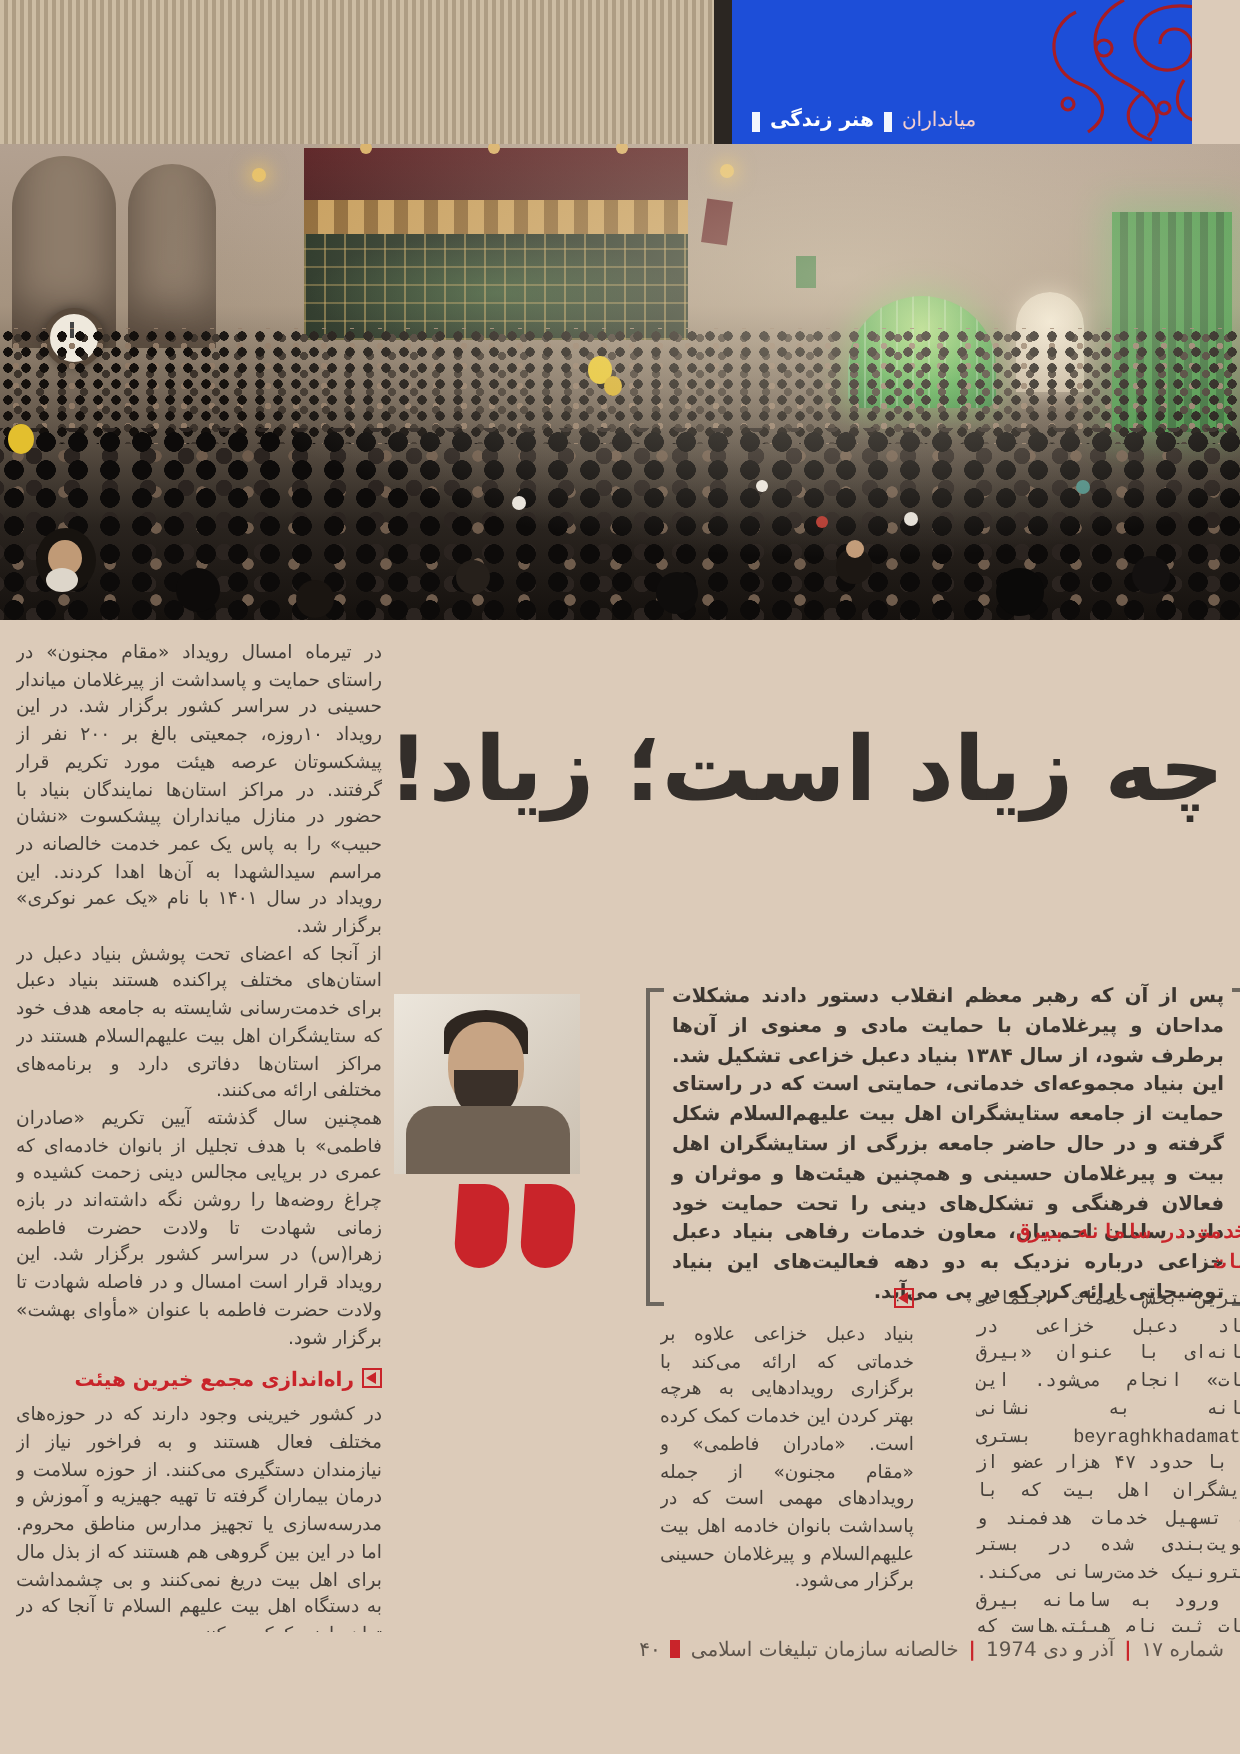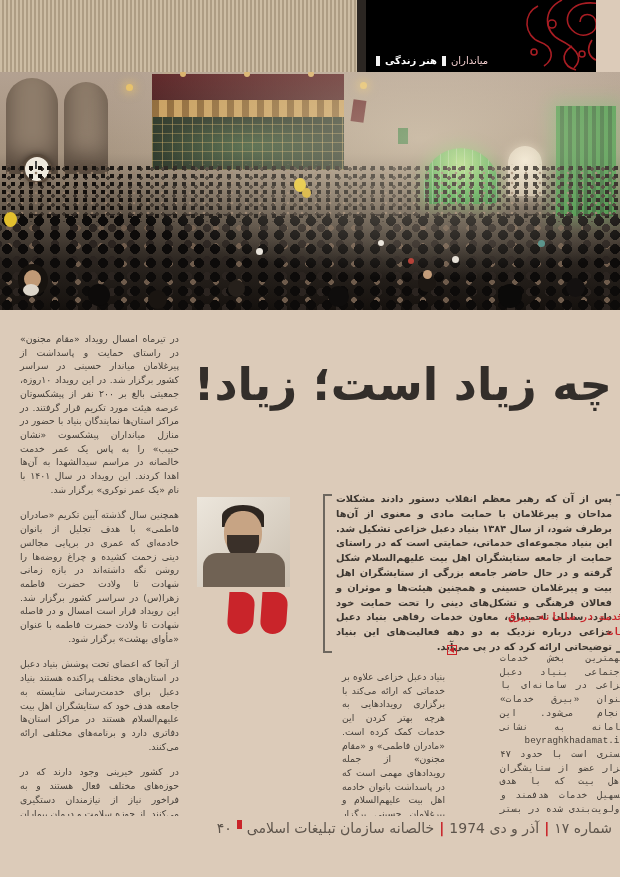--- a/index.html
+++ b/index.html
@@ -7,21 +7,21 @@
     position:relative;width:620px;height:877px;margin:0 auto;
     background:#dccbb9;overflow:hidden;
     font-family:"DejaVu Sans",sans-serif;color:#38322d;
   }
   
   .hdr-stripes{
     position:absolute;left:0;top:0;width:357px;height:72px;
     background:repeating-linear-gradient(90deg,#cdbda4 0 2px,#ae9d84 2px 4px);
   }
   .hdr-gap{position:absolute;left:357px;top:0;width:9px;height:78px;background:#2b2622;}
-  .hdr-red{position:absolute;left:366px;top:0;width:230px;height:78px;background:#000000;overflow:hidden;}
+  .hdr-red{position:absolute;left:366px;top:0;width:230px;height:78px;background:#1d4ed8;overflow:hidden;}
   .hdr-red svg{position:absolute;right:-6px;top:-4px;}
   .hdr-label{position:absolute;left:10px;bottom:12px;display:flex;direction:ltr;align-items:center;gap:5px;font-size:10px;}
   .hdr-bar{display:inline-block;width:4px;height:10px;background:#ffffff;opacity:.95;}
   .hdr-label .l1{color:#ffffff;font-weight:bold;}
   .hdr-label .l2{color:#f3cfcf;}
   
   .photo{position:absolute;left:0;top:72px;width:620px;height:238px;overflow:hidden;
     background:linear-gradient(#b3a191 0%,#a5937f 34%,#6d6052 55%,#2a241f 80%,#15110e 100%);}
   .wall-arch{position:absolute;background:#8f7d6b;border-radius:46px 46px 0 0;box-shadow:inset 0 -18px 22px rgba(40,30,22,.55);}
   .clock{position:absolute;left:22px;top:82px;width:24px;height:24px;border-radius:50%;
@@ -62,21 +62,21 @@
       radial-gradient(circle 5px at 7px 7px,#0d0b0a 96%,transparent) 0 0/16px 14px,
       radial-gradient(circle 4.2px at 9px 8px,#2b2420 96%,transparent) 8px 6px/19px 16px,
       radial-gradient(circle 3px at 5px 5px,#6f5c4c 90%,transparent) 4px 9px/23px 18px;}
   .h{position:absolute;border-radius:50%;}
   
   .kicker{position:absolute;right:8px;top:316px;width:330px;direction:rtl;text-align:right;
     font-weight:bold;font-size:12.3px;line-height:19px;color:#3a342f;}
   .headline{position:absolute;right:8px;top:352px;width:424px;direction:rtl;text-align:right;
     font-weight:bold;font-size:45px;line-height:65px;color:#332e2a;letter-spacing:-1px;}
   .col{direction:rtl;text-align:justify;text-align-last:right;font-size:9.3px;line-height:13.7px;color:#46403a;overflow:hidden;}
-  .col p{margin:12px;}
+  .col p{margin:0;}
   .col-left{position:absolute;left:8px;top:320px;width:183px;height:496px;}
   .subhead{color:#c9242a;font-weight:bold;font-size:10px;line-height:15px;margin:7px 0 3px;text-align:right;}
   .mark{display:inline-block;width:8px;height:8px;border:1.2px solid #c9242a;position:relative;margin-left:4px;vertical-align:-1px;}
   .mark::after{content:"";position:absolute;left:1px;top:1px;border-top:3px solid transparent;border-bottom:3px solid transparent;border-right:5px solid #c9242a;}
   .portrait{position:absolute;left:197px;top:497px;width:93px;height:90px;overflow:hidden;
     background:linear-gradient(135deg,#ece6dc,#cbc0b1);}
   .portrait .head{position:absolute;left:27px;top:14px;width:38px;height:44px;border-radius:46%;background:#c7a484;}
   .portrait .hair{position:absolute;left:25px;top:8px;width:42px;height:22px;border-radius:50% 50% 0 0;background:#2e2620;}
   .portrait .beard{position:absolute;left:30px;top:38px;width:32px;height:24px;border-radius:0 0 16px 16px;background:#3a3029;}
   .portrait .body{position:absolute;left:6px;top:56px;width:82px;height:34px;border-radius:14px 14px 0 0;background:#706254;}
@@ -86,21 +86,21 @@
     color:#c9242a;font-weight:bold;font-size:11.4px;line-height:17.5px;}
   .intro{position:absolute;left:336px;top:492px;width:276px;direction:rtl;text-align:justify;text-align-last:right;
     font-weight:bold;font-size:9.8px;line-height:14.8px;color:#3c3630;}
   .br{position:absolute;top:2px;bottom:2px;width:7px;border:2px solid #6d675f;}
   .br-r{right:-13px;border-left:none;}
   .br-l{left:-13px;border-right:none;}
   .col-mid{position:absolute;left:330px;top:636px;width:127px;height:180px;}
   .col-right{position:absolute;left:488px;top:610px;width:149px;height:206px;font-family:Liberation Mono, monospace;}
   
   .footer{position:absolute;right:8px;top:820px;display:flex;direction:ltr;align-items:flex-start;gap:5px;
-    font-size:14px;color:#5d544b;}
+    font-size:10px;color:#5d544b;}
   .footer .rb{display:inline-block;width:5px;height:9px;background:#c9242a;}
   .footer .sep{color:#c9242a;font-weight:bold;}
 </style>
 </head>
 <body>
 
 <div class="page">
 
   <div class="hdr-stripes"></div>
   <div class="hdr-gap"></div>
@@ -169,22 +169,23 @@
     <div class="h" style="left:566px;top:206px;width:19px;height:19px;background:#141110;"></div>
     <div class="haze"></div>
   </div>
 
   <div class="headline">
     <div>چه زیاد است؛ زیاد!</div>
   </div>
 
   <div class="col col-left">
     <p>در تیرماه امسال رویداد «مقام مجنون» در راستای حمایت و پاسداشت از پیرغلامان میاندار حسینی در سراسر کشور برگزار شد. در این رویداد ۱۰روزه، جمعیتی بالغ بر ۲۰۰ نفر از پیشکسوتان عرصه هیئت مورد تکریم قرار گرفتند. در مراکز استان‌ها نمایندگان بنیاد با حضور در منازل میانداران پیشکسوت «نشان حبیب» را به پاس یک عمر خدمت خالصانه در مراسم سیدالشهدا به آن‌ها اهدا کردند. این رویداد در سال ۱۴۰۱ با نام «یک عمر نوکری» برگزار شد.</p>
+    <p>از آنجا که اعضای تحت پوشش بنیاد دعبل در استان‌های مختلف پراکنده هستند بنیاد دعبل برای خدمت‌رسانی شایسته به جامعه هدف خود که ستایشگران اهل بیت علیهم‌السلام هستند در مراکز استان‌ها دفاتری دارد و برنامه‌های مختلفی ارائه می‌کنند.</p>
     <p>همچنین سال گذشته آیین تکریم «صادران فاطمی» با هدف تجلیل از بانوان خادمه‌ای که عمری در برپایی مجالس دینی زحمت کشیده و چراغ روضه‌ها را روشن نگه داشته‌اند در بازه زمانی شهادت تا ولادت حضرت فاطمه زهرا(س) در سراسر کشور برگزار شد. این رویداد قرار است امسال و در فاصله شهادت تا ولادت حضرت فاطمه با عنوان «مأوای بهشت» برگزار شود.</p>
-    <p>از آنجا که اعضای تحت پوشش بنیاد دعبل در استان‌های مختلف پراکنده هستند بنیاد دعبل برای خدمت‌رسانی شایسته به جامعه هدف خود که ستایشگران اهل بیت علیهم‌السلام هستند در مراکز استان‌ها دفاتری دارد و برنامه‌های مختلفی ارائه می‌کنند.</p>
+    <div class="subhead"><span class="mark"></span><span>راه‌اندازی مجمع خیرین هیئت</span></div>
     <p>در کشور خیرینی وجود دارند که در حوزه‌های مختلف فعال هستند و به فراخور نیاز از نیازمندان دستگیری می‌کنند. از حوزه سلامت و درمان بیماران گرفته تا تهیه جهیزیه و آموزش و مدرسه‌سازی یا تجهیز مدارس مناطق محروم. اما در این بین گروهی هم هستند که از بذل مال برای اهل بیت دریغ نمی‌کنند و بی چشمداشت به دستگاه اهل بیت علیهم السلام تا آنجا که در توان دارند، کمک می‌کنند.</p>
 
   </div>
 
   <div class="portrait">
     <div class="hair"></div>
     <div class="head"></div>
     <div class="beard"></div>
     <div class="body"></div>
   </div>

